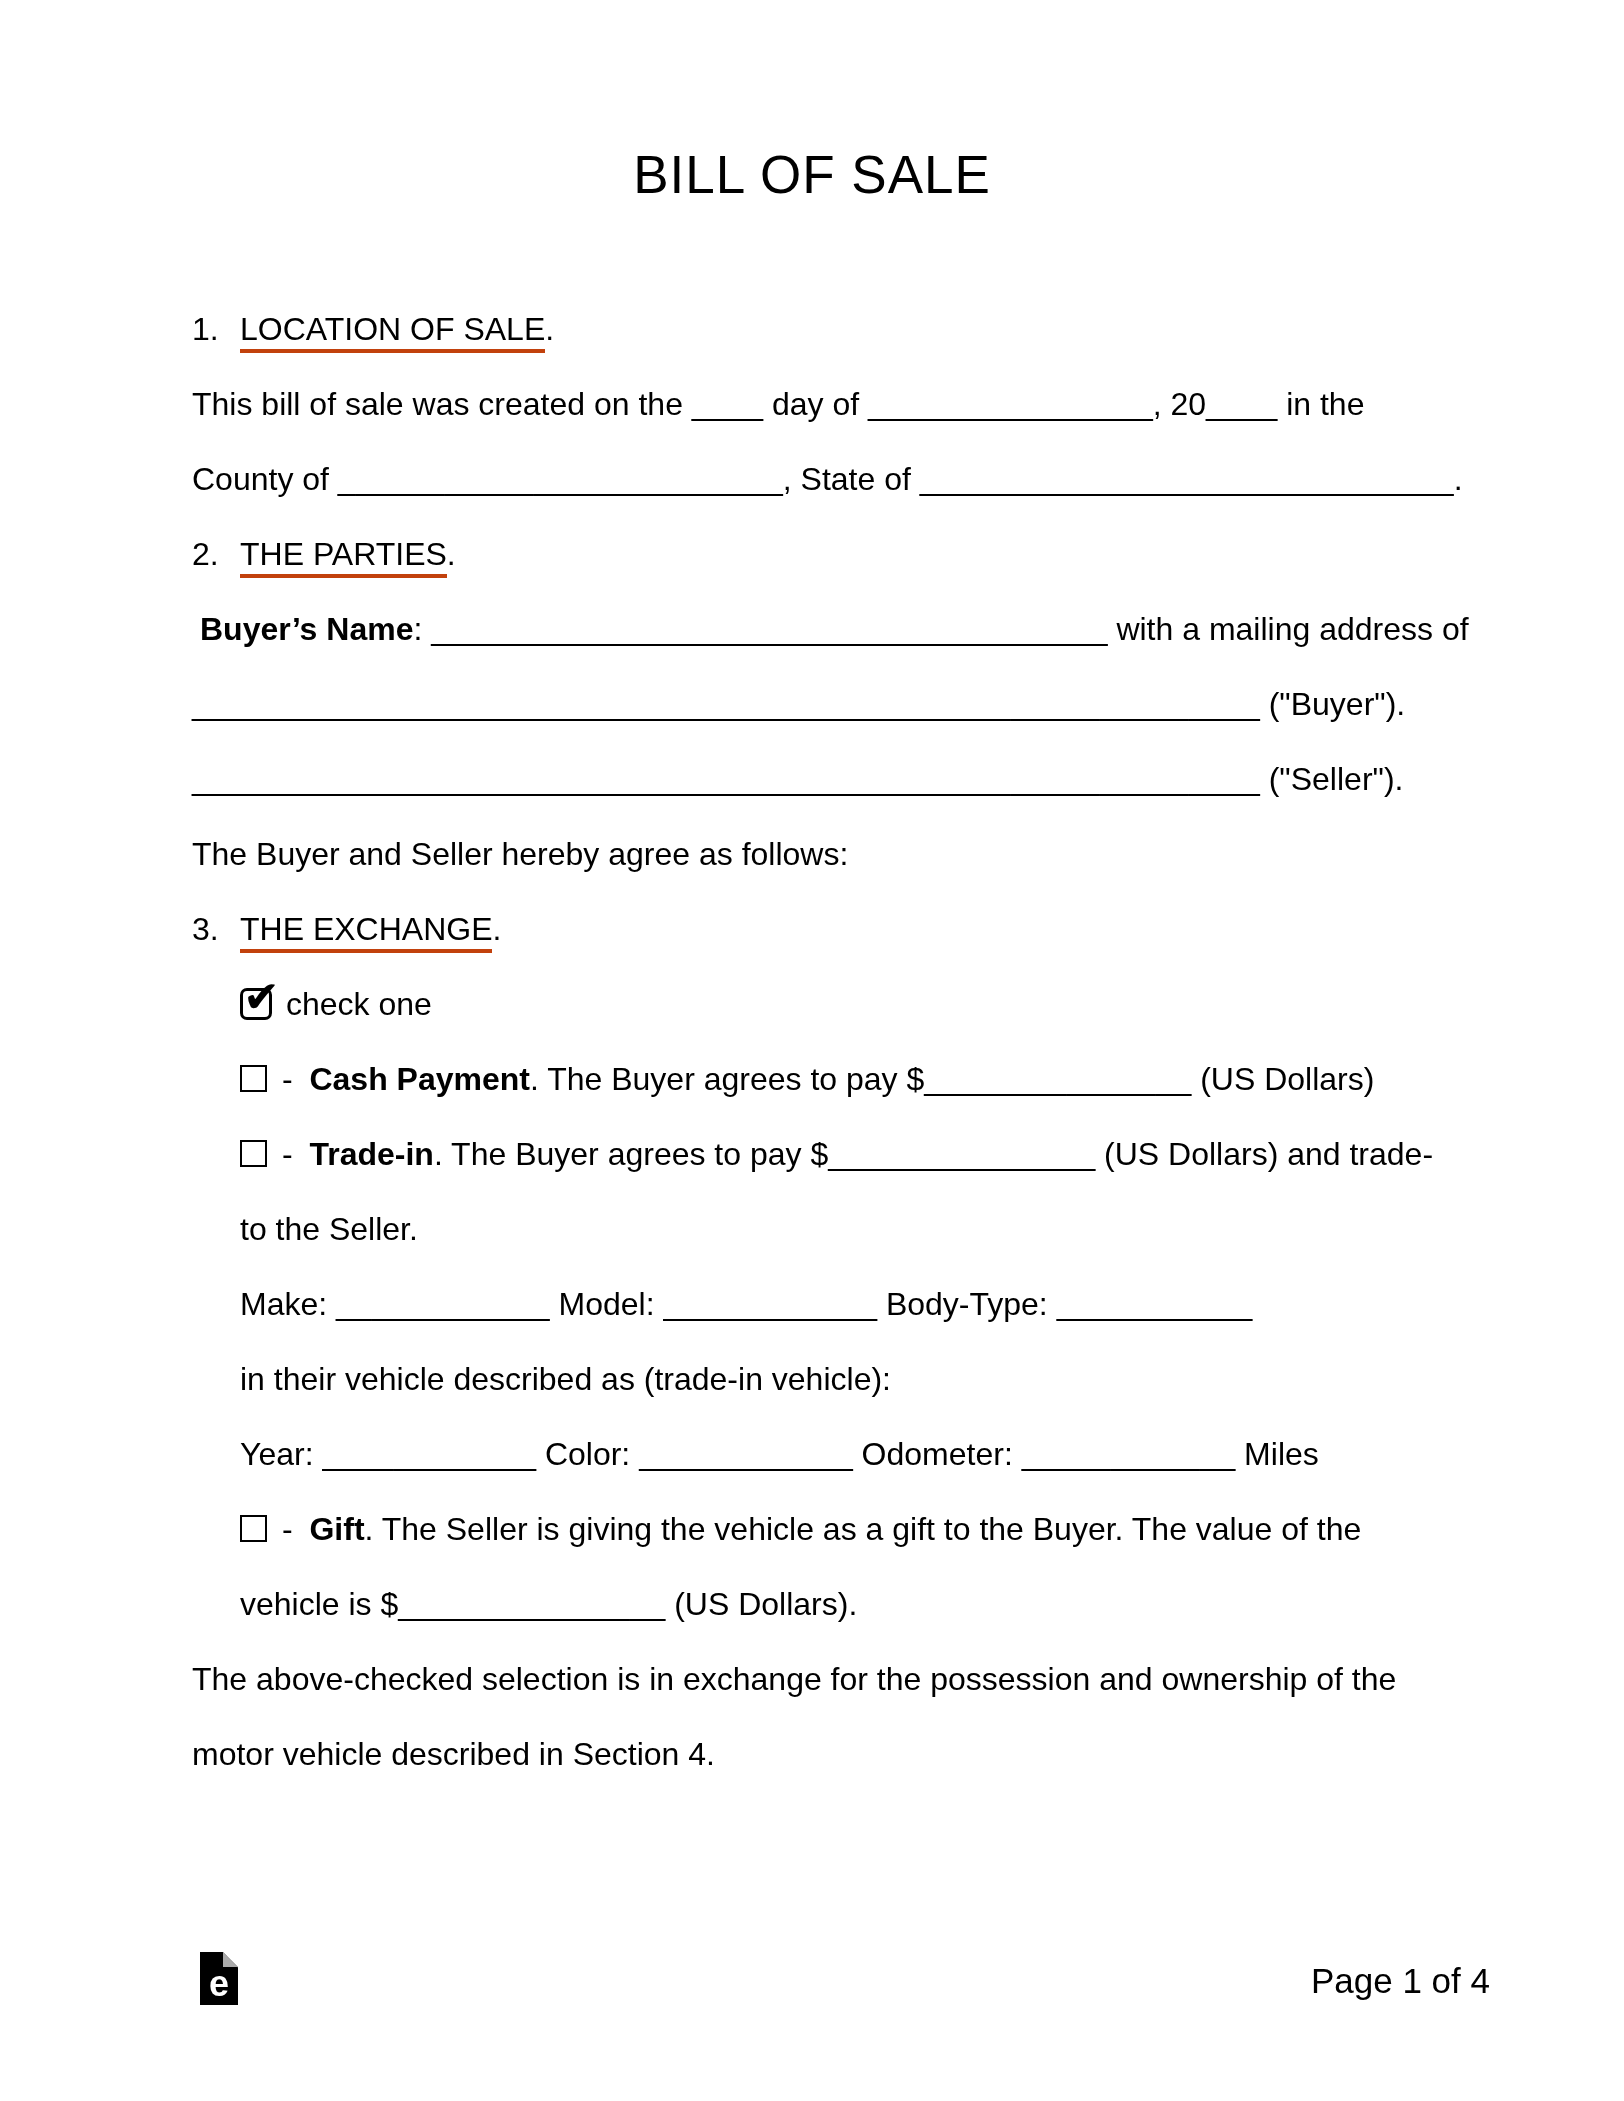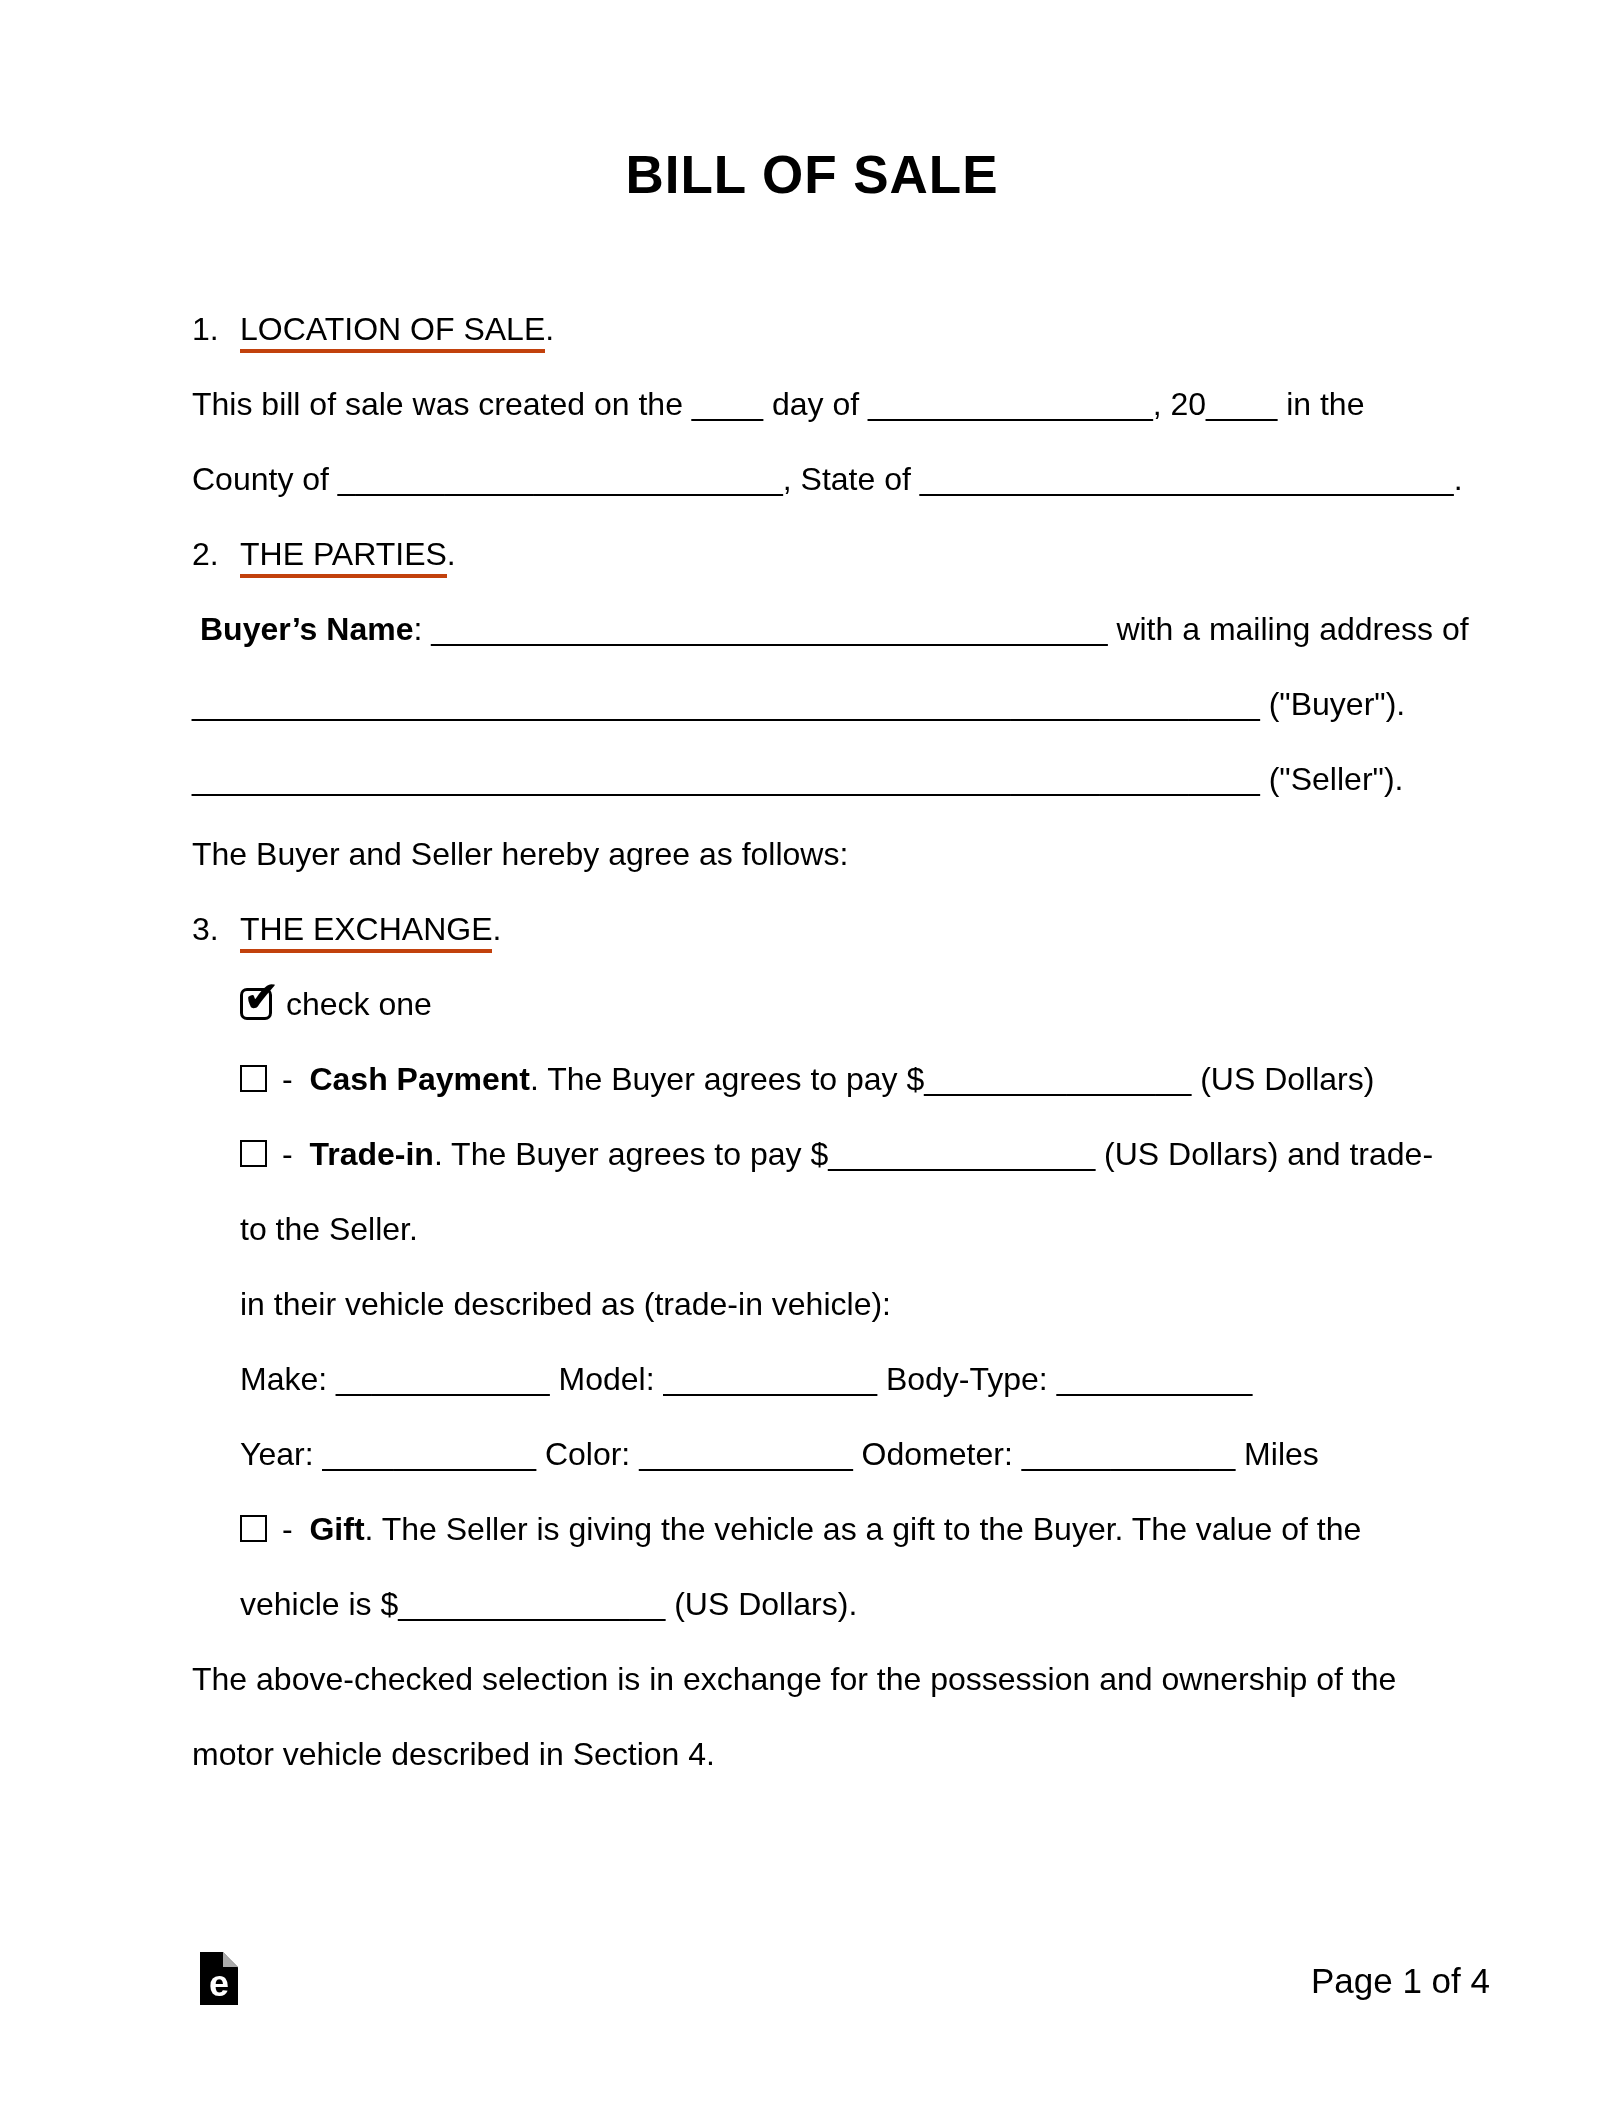--- a/index.html
+++ b/index.html
@@ -3,21 +3,21 @@
 <meta charset="utf-8">
 <style>
   html,body { margin:0; padding:0; background:#888; }
   .page {
     position:relative; width:1624px; height:2101px; background:#ffffff;
     color:#000; font-family:"Liberation Sans", sans-serif; font-size:32px;
     overflow:hidden; margin:0 auto;
   }
   .title {
     position:absolute; top:146px; left:0; width:100%;
-    text-align:center; font-size:53px; font-weight:bold; line-height:1.1;
+    text-align:center; font-size:53px; font-weight:normal; line-height:1.1;
     letter-spacing:1px;
   }
   .content { position:absolute; left:192px; top:292px; width:1310px; }
   .line { height:75px; line-height:75px; white-space:nowrap; }
   .indent { padding-left:48px; }
   .sec-num { display:inline-block; width:48px; }
   .hu { border-bottom:4px solid #c2410c; padding-bottom:2px; }
   .b { font-weight:bold;margin-left:8px; }
   .cbox {
     display:inline-block; width:23px; height:23px; border:2px solid #000;
@@ -85,22 +85,22 @@
     </div>
 
     <div class="line indent">
       <span class="cbox"></span><span> - </span><span class="b">Cash Payment</span><span>. The Buyer agrees to pay $_______________ (US Dollars)</span>
     </div>
     <div class="line indent">
       <span class="cbox"></span><span> - </span><span class="b">Trade-in</span><span>. The Buyer agrees to pay $_______________ (US Dollars) and trade-</span>
     </div>
 
     <div class="line indent">to the Seller.</div>
+    <div class="line indent">Make: ____________ Model: ____________ Body-Type: ___________</div>
     <div class="line indent">in their vehicle described as (trade-in vehicle):</div>
-    <div class="line indent">Make: ____________ Model: ____________ Body-Type: ___________</div>
     <div class="line indent">Year: ____________ Color: ____________ Odometer: ____________ Miles</div>
 
     <div class="line indent">
       <span class="cbox"></span><span> - </span><span class="b">Gift</span><span>. The Seller is giving the vehicle as a gift to the Buyer. The value of the</span>
     </div>
     <div class="line indent">vehicle is $_______________ (US Dollars).</div>
 
     <div class="line">The above-checked selection is in exchange for the possession and ownership of the</div>
     <div class="line">motor vehicle described in Section 4.</div>
 

